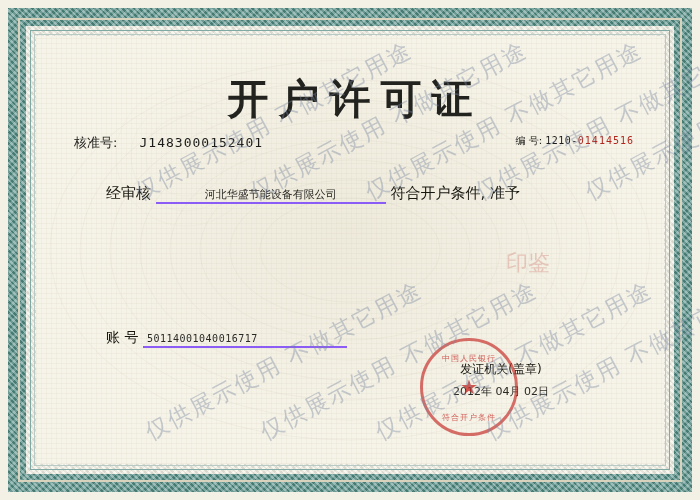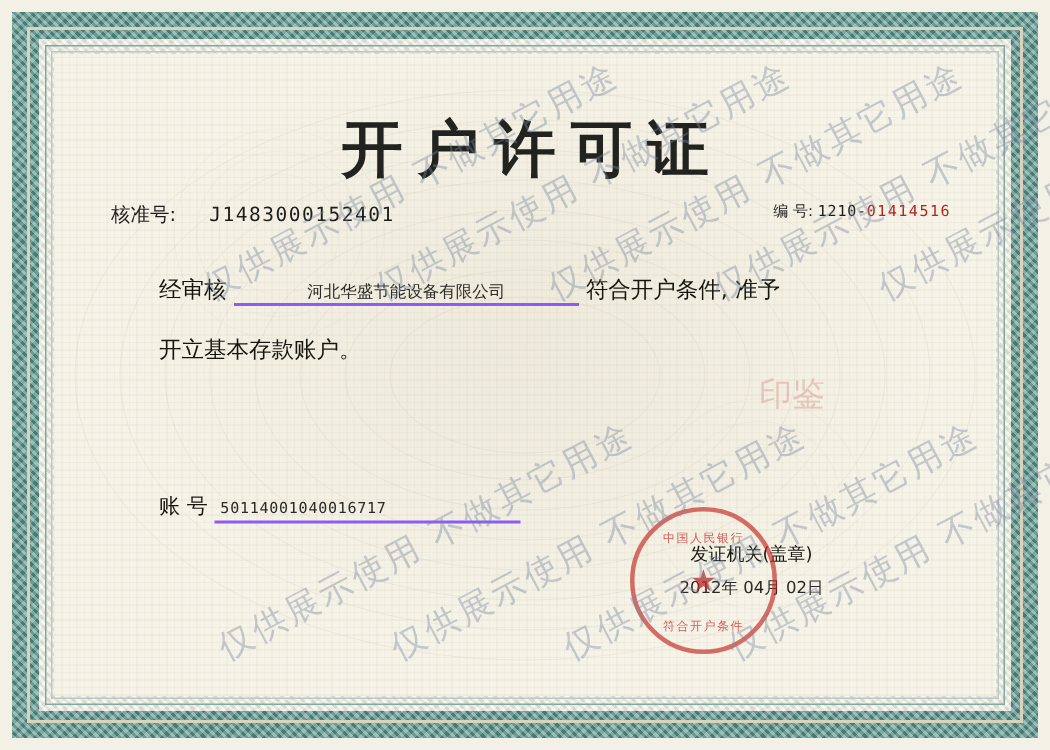--- a/index.html
+++ b/index.html
@@ -333,21 +333,20 @@
         <span class="num-prefix">1210-</span><span class="num-red">01414516</span>
       </span>
     </div>
 
     <div class="body-line line1">
       <span>经审核</span>
       <span class="fill fill-company">河北华盛节能设备有限公司</span>
       <span>符合开户条件, 准予</span>
     </div>
 
-    <div class="body-line line2">开立基本存款账户。</div>
 
 
     <div class="row-account">
       <span>账 号</span>
       <span class="fill fill-account">50114001040016717</span>
     </div>
 
     <div class="ghost-stamp">印鉴</div>
 
     <div class="issuer">发证机关(盖章)</div>

